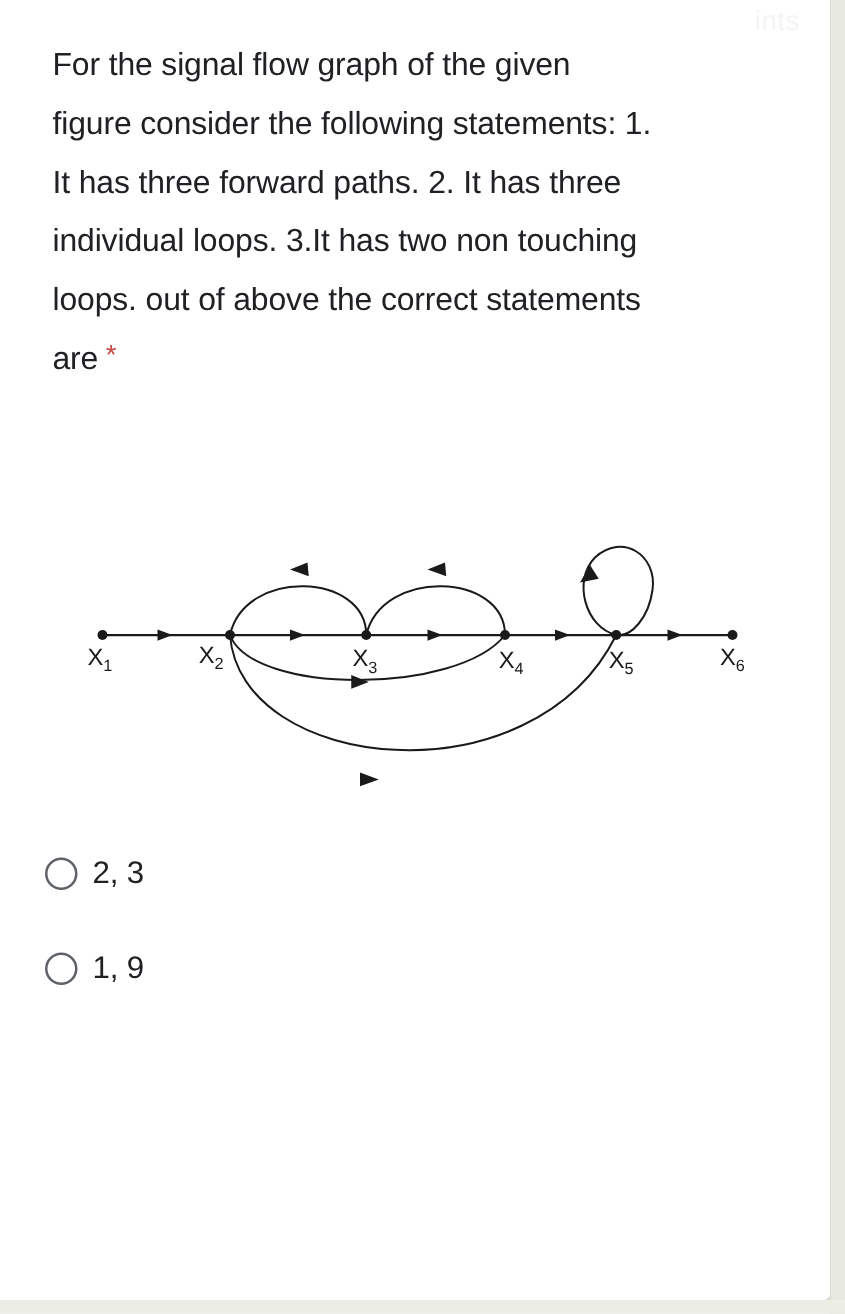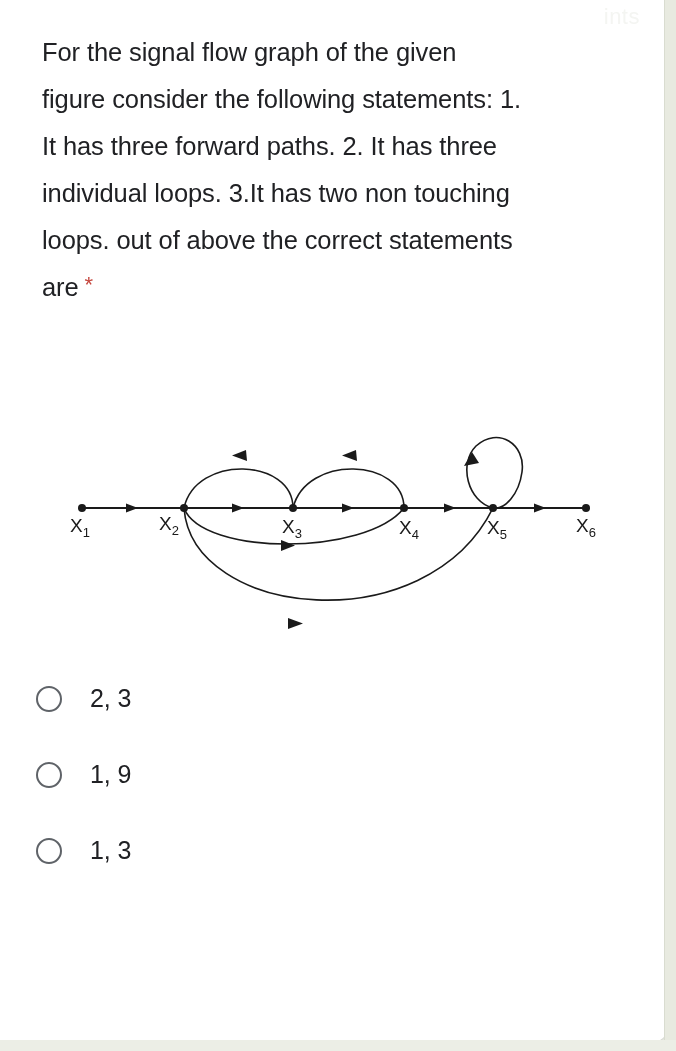--- a/index.html
+++ b/index.html
@@ -99,21 +99,21 @@
   }
   .radio-outer {
     width: 26px;
     height: 26px;
     border: 2.4px solid #5f6368;
     border-radius: 50%;
     box-sizing: border-box;
     flex: 0 0 auto;
   }
   .option-label {
-    margin-left: 28px;
+    margin-left: 12px;
     font-size: 25px;
     color: #202124;
     letter-spacing: -0.1px;
     line-height: 1;
   }
 
   
   #right-gutter {
     position: absolute;
     right: 0;
@@ -220,24 +220,20 @@
 
     <div id="options">
       <div class="option-row">
         <span class="radio-outer"></span>
         <span class="option-label">2, 3</span>
       </div>
       <div class="option-row">
         <span class="radio-outer"></span>
         <span class="option-label">1, 9</span>
       </div>
-      <div class="option-row">
-        <span class="radio-outer"></span>
-        <span class="option-label">1, 3</span>
-      </div>
     </div>
 
   </div>
 
   <div id="gutter-line"></div>
   <div id="right-gutter"></div>
   <div id="bottom-strip"></div>
 
 </div>
 

